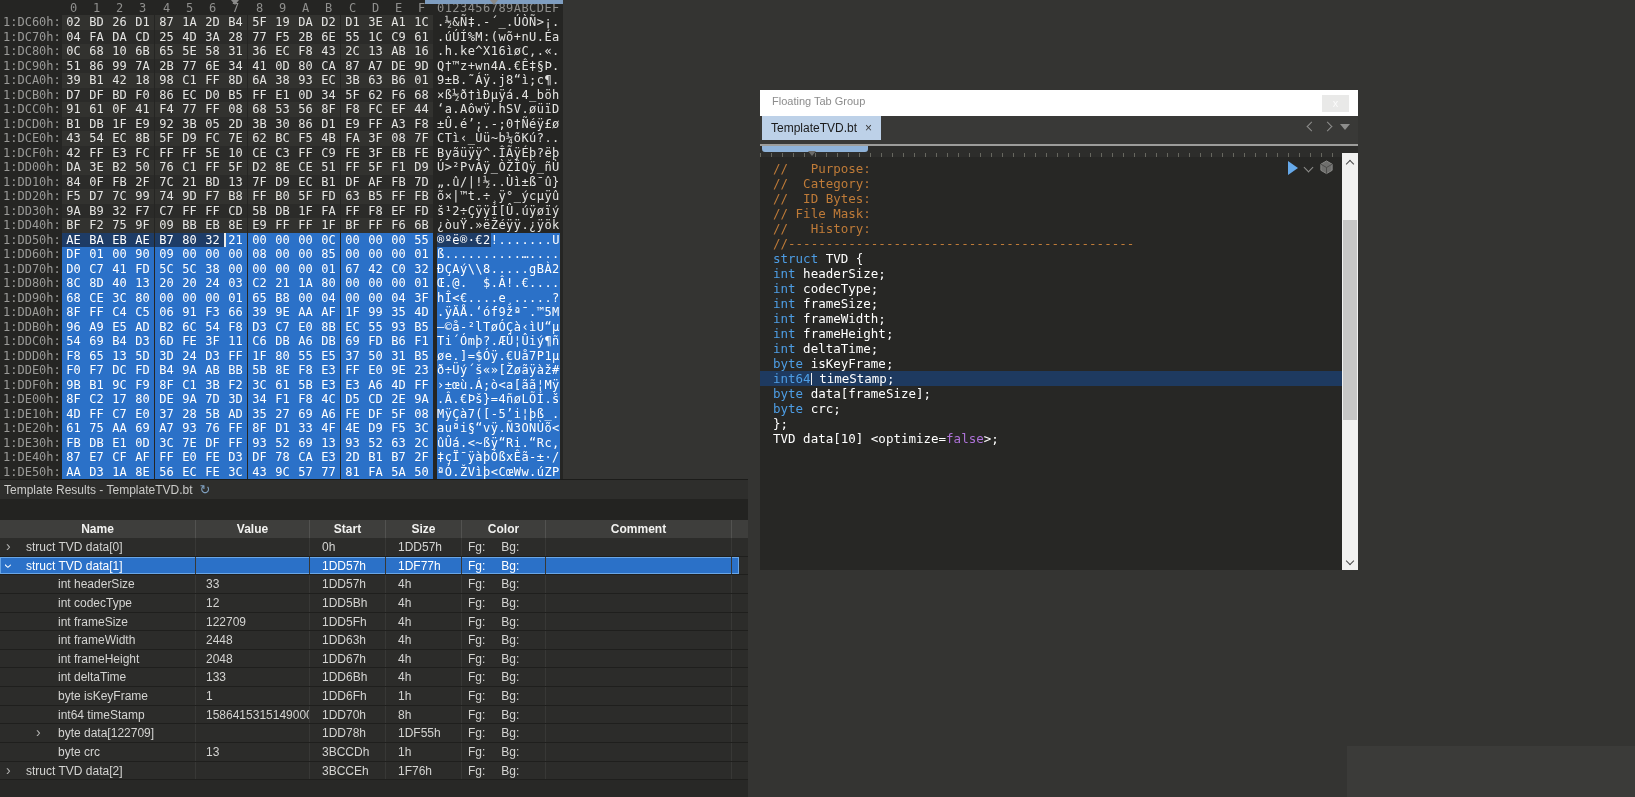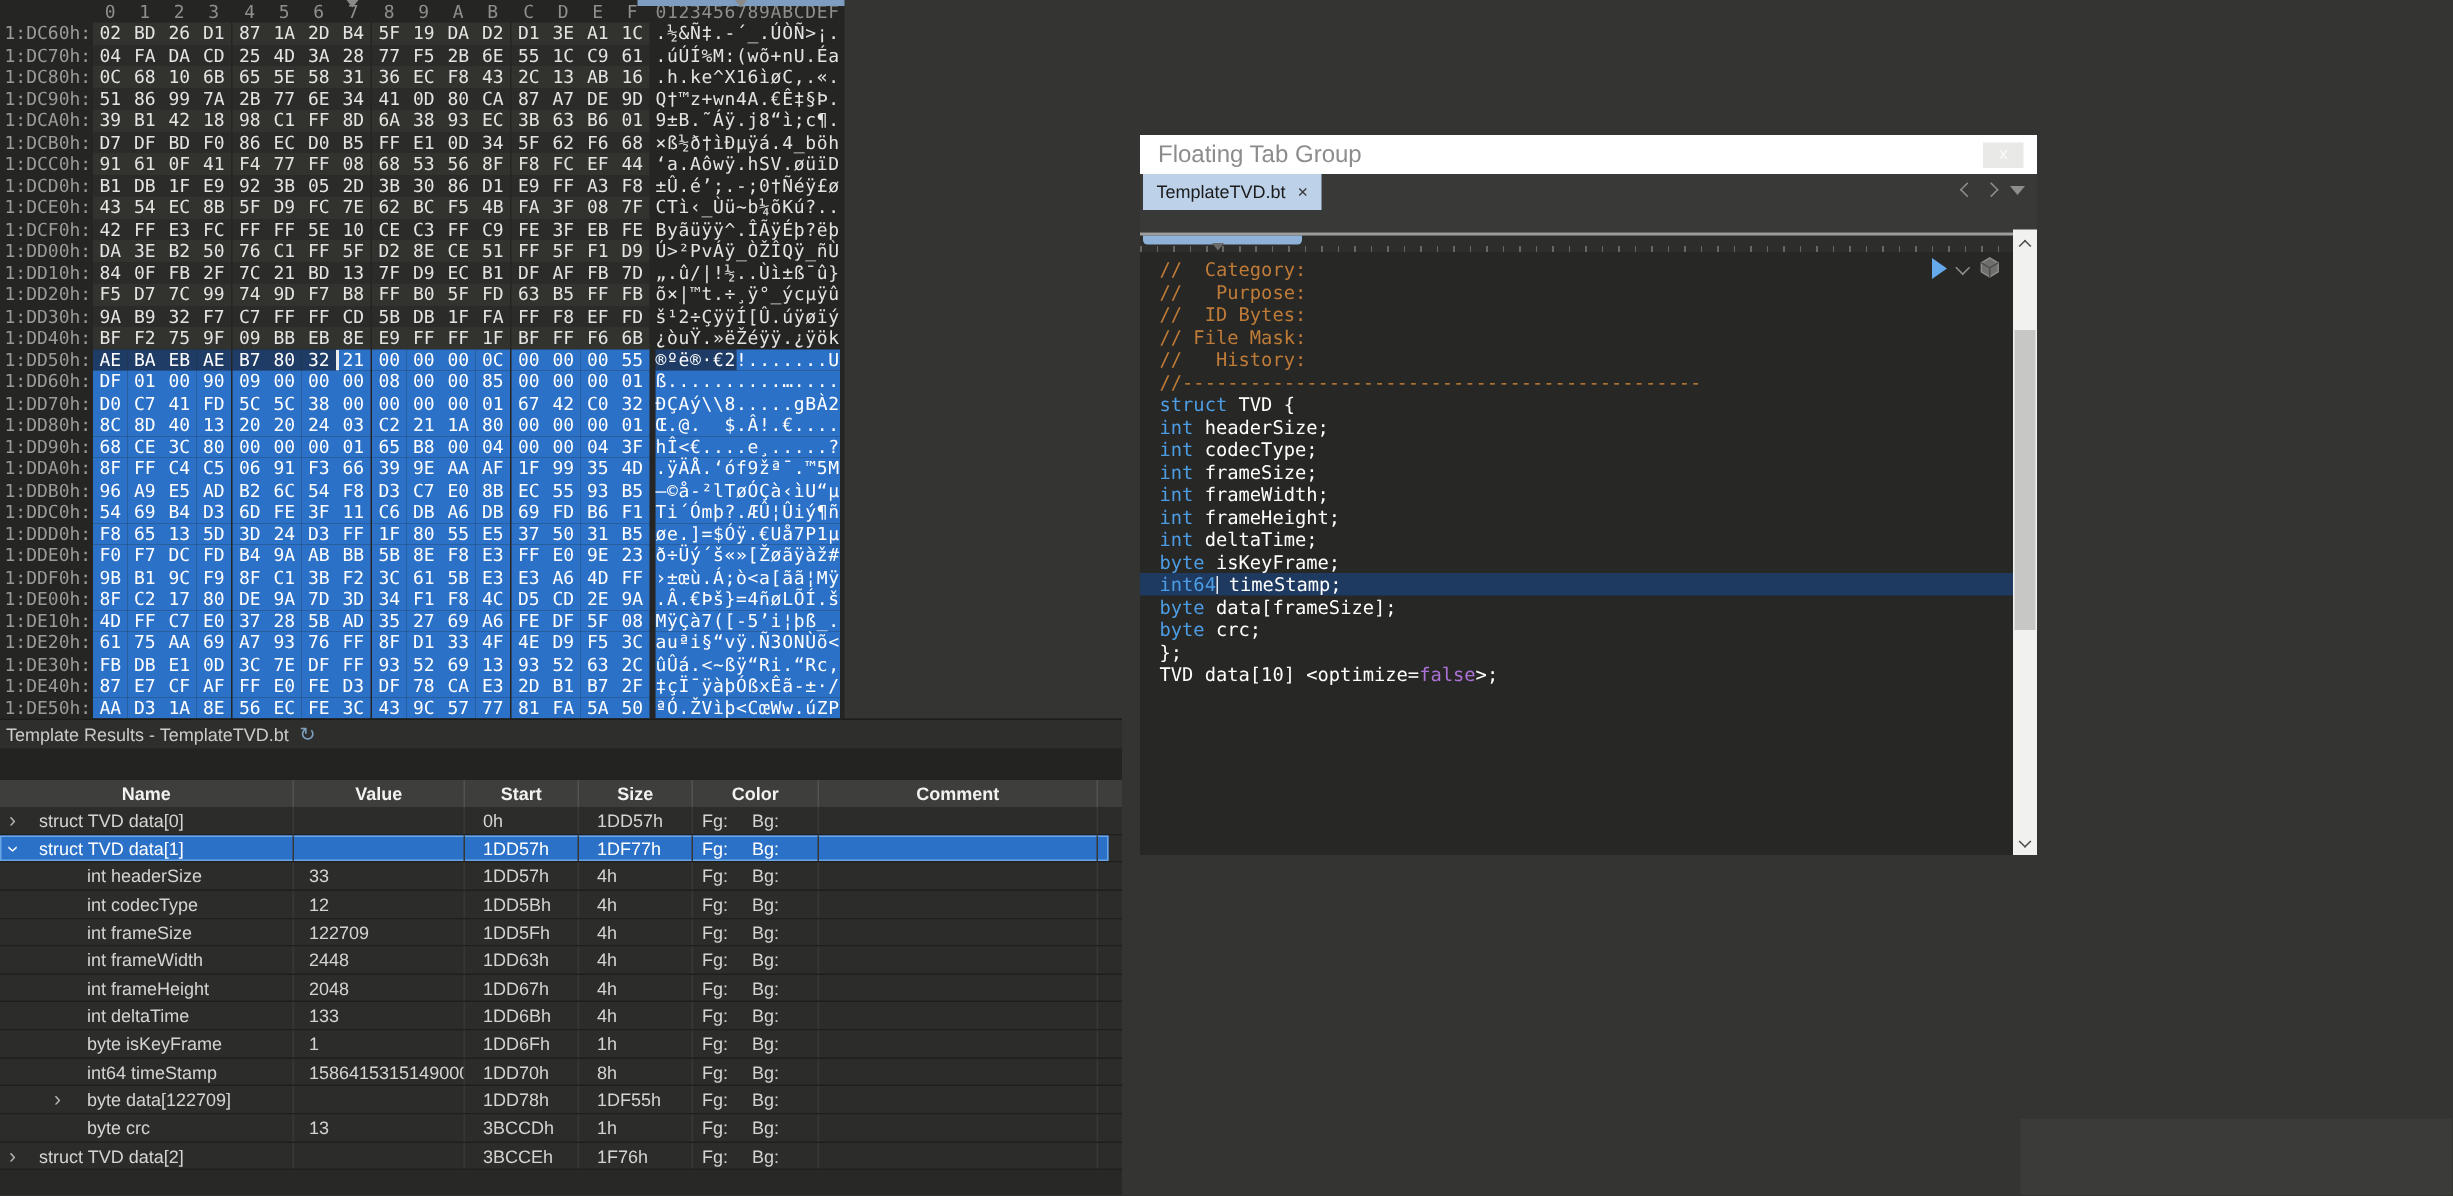--- a/index.html
+++ b/index.html
@@ -47,24 +47,24 @@
   .c0{width:196px;} .c1{width:114px;padding-left:10px;} .c2{width:76px;padding-left:12px;}
   .c3{width:76px;padding-left:12px;} .c4{width:84px;} .c5{width:186px;}
   .arrow{position:absolute;top:0;height:18px;line-height:17px;font-size:14px;color:#b4b4b2;}
   .rp-row.sel .arrow{color:#fff;}
   .arrow.exp{transform:rotate(90deg);}
   .fgbg{padding-left:6px;} .fgbg .bg-lab{margin-left:16px;}
 
   
   .float-win{position:absolute;left:760px;top:90px;width:598px;height:480px;background:#272725;}
   .fw-title{height:26px;background:#ffffff;position:relative;}
-  .fw-title-text{position:absolute;left:12px;top:5px;color:#8c8c8c;font-size:16px;}
+  .fw-title-text{position:absolute;left:12px;top:5px;color:#8c8c8c;font-size:11px;}
   .fw-close{position:absolute;right:9px;top:5px;width:27px;height:17px;background:#e9e9e8;
             color:#fbfbfb;text-align:center;line-height:16px;font-size:11px;}
-  .fw-tabs{height:39px;background:#393937;position:relative;}
+  .fw-tabs{height:28px;background:#393937;position:relative;}
   .fw-tab{position:absolute;left:2px;top:0;height:24px;background:#bdd1e8;color:#1b1b1b;
           font-size:12px;display:flex;align-items:center;padding:0 9px;}
   .fw-tab-close{margin-left:8px;color:#3a3a3a;font-size:12px;}
   .chev{width:6px;height:6px;border-right:1.6px solid #8e8e8c;border-bottom:1.6px solid #8e8e8c;display:inline-block;}
   .chev-l{transform:rotate(135deg);} .chev-r{transform:rotate(-45deg);} .chev-d{transform:rotate(45deg);}
   .fw-nav{position:absolute;right:8px;top:7px;display:flex;align-items:center;gap:9px;}
   .tri-d{width:0;height:0;border-left:5px solid transparent;border-right:5px solid transparent;
          border-top:6px solid #8e8e8c;}
   .fw-ruler{position:relative;height:11px;background:#2d2d2b;border-top:2px solid #9d9d9b;}
   .fw-ruler::after{content:"";position:absolute;left:0;right:16px;bottom:0;height:4px;
@@ -1175,22 +1175,22 @@
     </div>
     <div class="fw-code" id="fw-code">
       <div class="run-ov">
         <span class="play-tri"></span>
         <span class="chev chev-d"></span>
         <svg class="cube" width="15" height="15" viewBox="0 0 16 16">
           <path d="M8 1 L14 4.5 L14 11 L8 14.5 L2 11 L2 4.5 Z" fill="#6f6f6d" stroke="#8e8e8c" stroke-width="1"></path>
           <path d="M2 4.5 L8 8 L14 4.5 M8 8 L8 14.5" fill="none" stroke="#4a4a48" stroke-width="1"></path>
         </svg>
       </div>
-    <div class="cline"><span class="tk-c">//  Category: </span></div>
-        <div class="cline"><span class="tk-c">//   Purpose: </span></div>
+    <div class="cline"><span class="tk-c">//   Purpose: </span></div>
+        <div class="cline"><span class="tk-c">//  Category: </span></div>
         <div class="cline"><span class="tk-c">//  ID Bytes: </span></div>
         <div class="cline"><span class="tk-c">// File Mask: </span></div>
         <div class="cline"><span class="tk-c">//   History: </span></div>
         <div class="cline"><span class="tk-c">//----------------------------------------------</span></div>
         <div class="cline"><span class="tk-k">struct</span><span class="tk-p"> TVD {</span></div>
         <div class="cline"><span class="tk-k">int</span><span class="tk-p"> headerSize;</span></div>
         <div class="cline"><span class="tk-k">int</span><span class="tk-p"> codecType;</span></div>
         <div class="cline"><span class="tk-k">int</span><span class="tk-p"> frameSize;</span></div>
         <div class="cline"><span class="tk-k">int</span><span class="tk-p"> frameWidth;</span></div>
         <div class="cline"><span class="tk-k">int</span><span class="tk-p"> frameHeight;</span></div>

